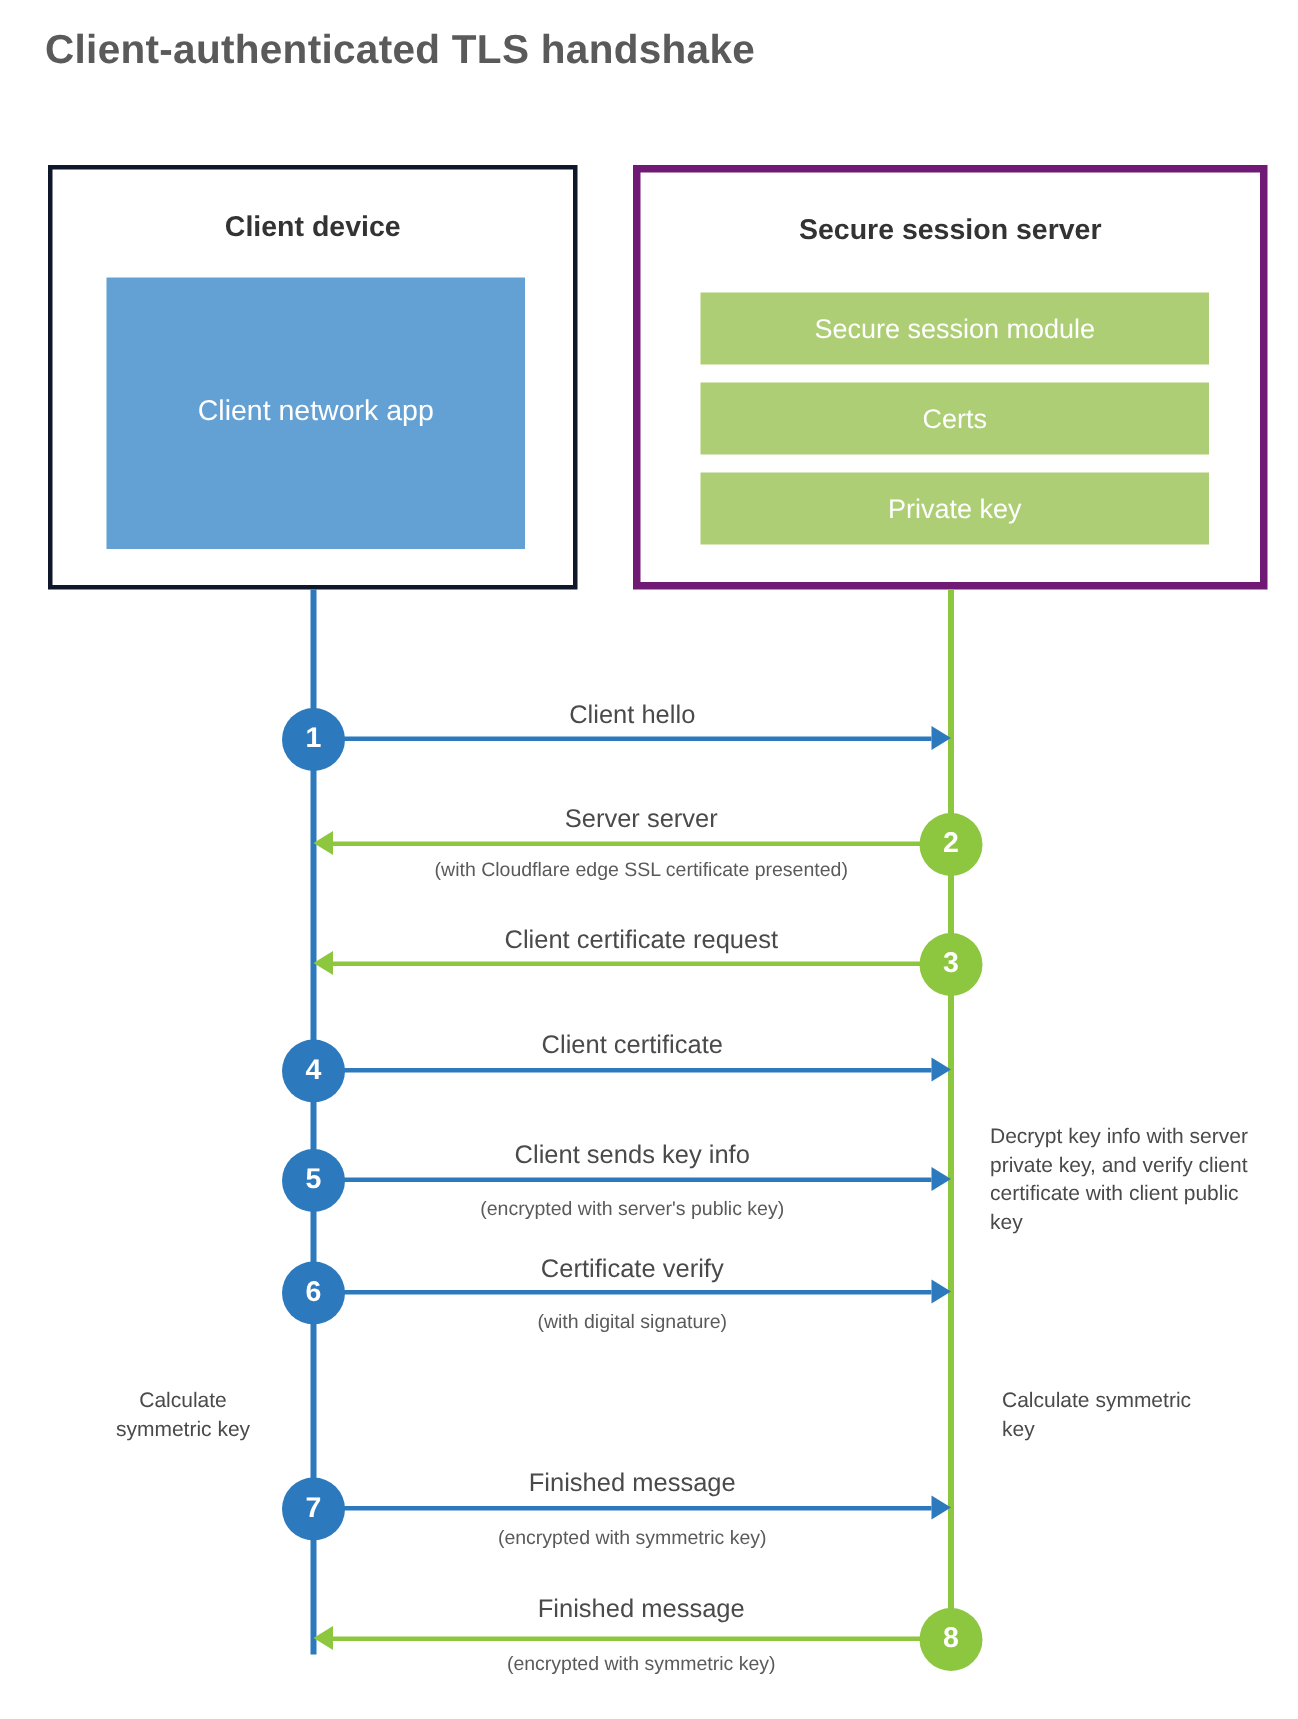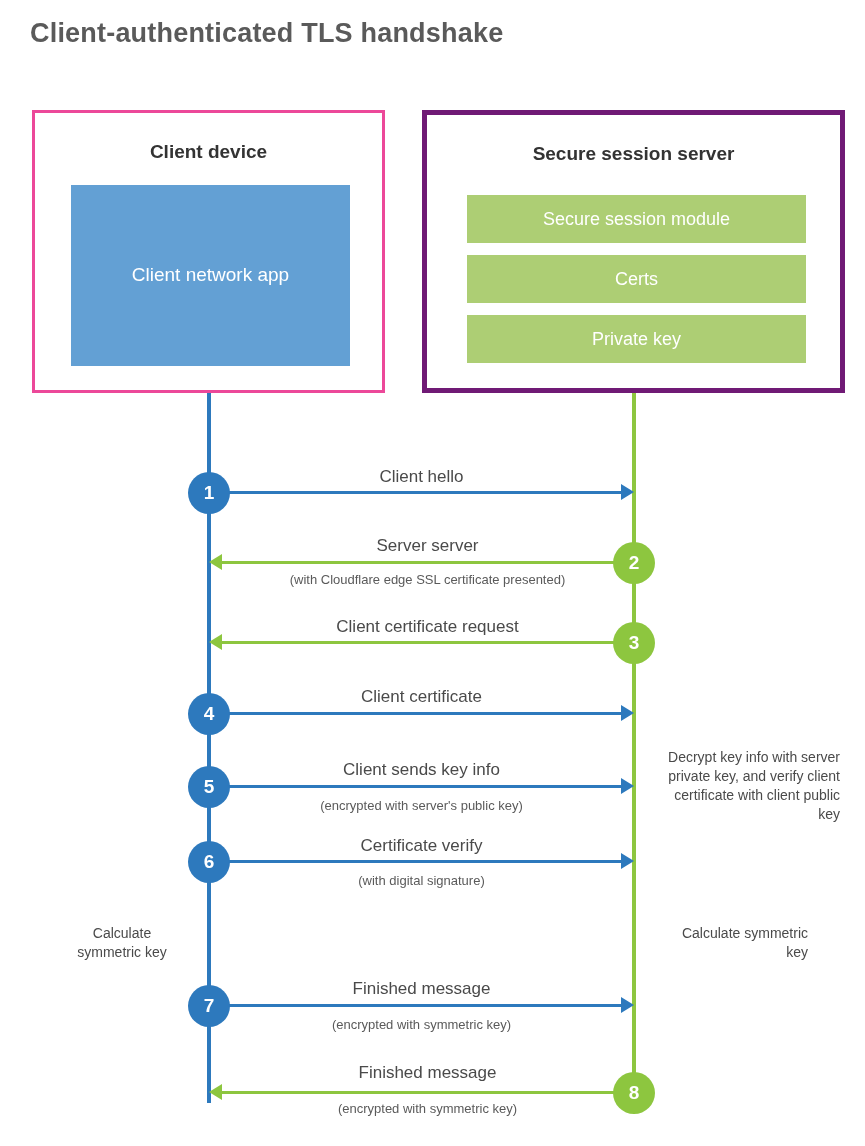--- a/index.html
+++ b/index.html
@@ -39,21 +39,21 @@
   .party-box {
     position: absolute;
     background: #ffffff;
     box-sizing: border-box;
   }
   .party-box.client {
     left: 32px;
     top: 110px;
     width: 353px;
     height: 283px;
-    border: 3px solid #ec4899;
+    border: 3px solid #0f172a;
   }
   .party-box.server {
     left: 422px;
     top: 110px;
     width: 423px;
     height: 283px;
     border: 5px solid #701a75;
   }
   .party-title {
     position: absolute;
@@ -168,21 +168,21 @@
   }
 
   
   .side-note {
     position: absolute;
     font-size: 14px;
     line-height: 1.35;
     color: #4a4a4a;
   }
   .side-note.left  { text-align: center; }
-  .side-note.right { text-align: right; }
+  .side-note.right { text-align: left; }
 </style>
 </head>
 <body>
 
 <div id="diagram">
 
   <div class="title">Client-authenticated TLS handshake</div>
 
   <div class="party-box client">
     <div class="party-title">Client device</div>

